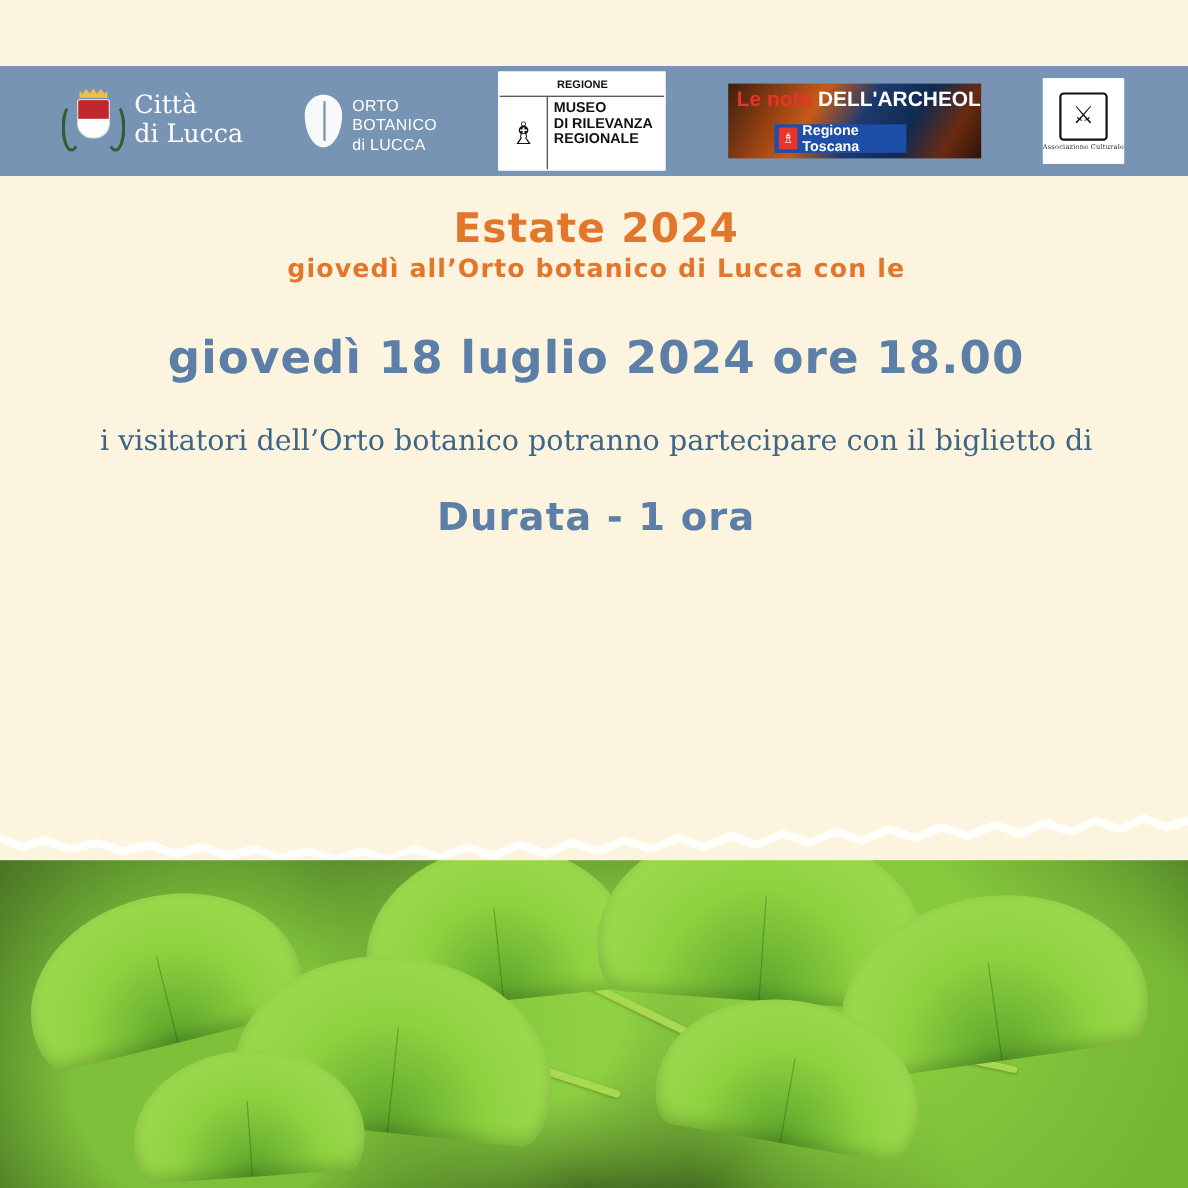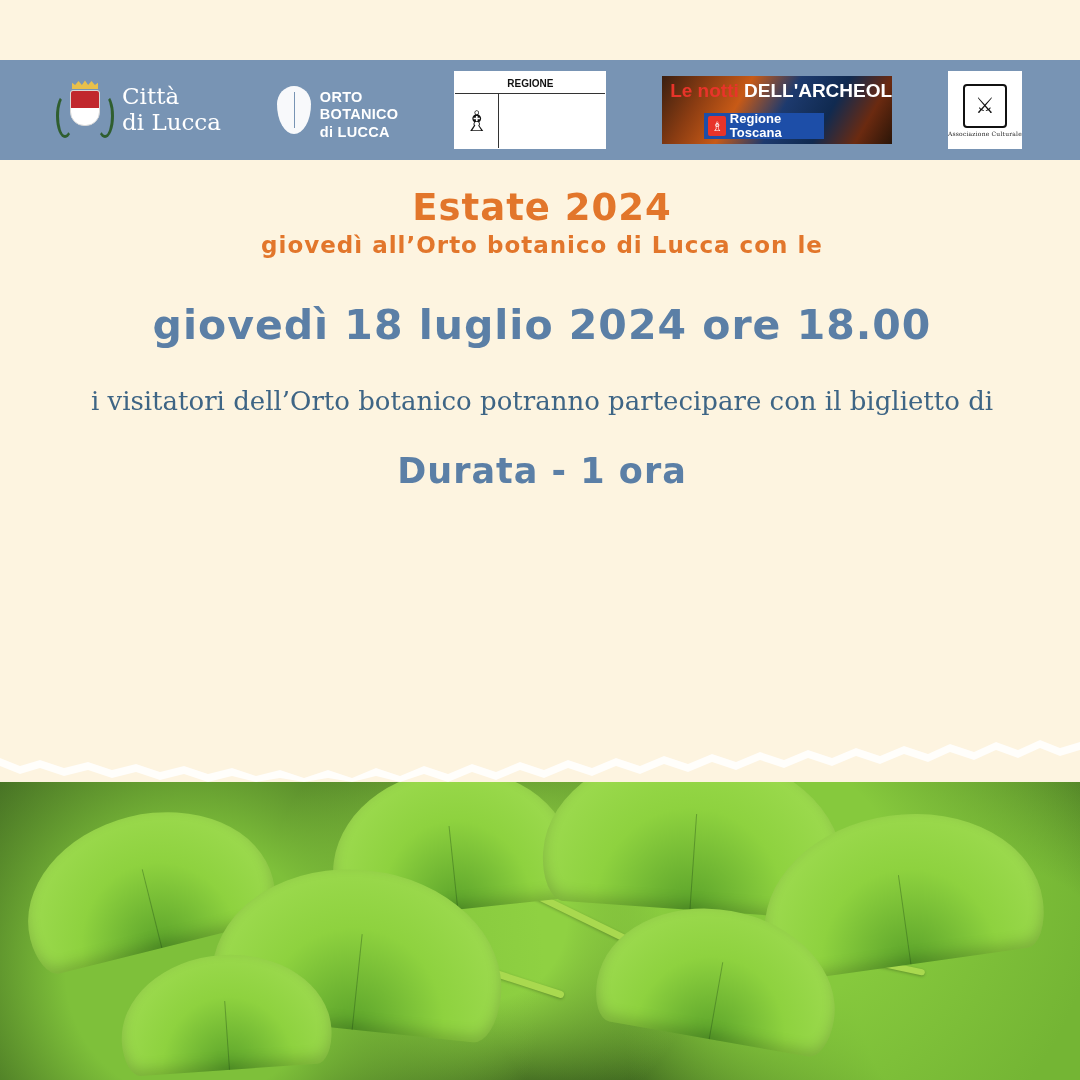--- a/index.html
+++ b/index.html
@@ -81,30 +81,30 @@
     position: relative;
     opacity: .95;
   }
   .orto-leaf::before {
     content: ""; position: absolute; left: 50%; top: 6px;
     width: 1.5px; height: 36px; background: #7894b4;
   }
   .orto-text {
     color: #ffffff;
     font-family: "Liberation Sans", sans-serif;
-    font-weight: bold;
+    font-weight: normal;
     font-size: 14.5px;
     line-height: 1.18;
     letter-spacing: .3px;
     margin-top: 10px;
   }
 
   
   .logo-museo {
-    width: 152px; height: 78px;
+    width: 152px; height: 90px;
     background: #ffffff;
     border: 1px solid #ffffff;
     display: flex; flex-direction: column;
     overflow: hidden;
   }
   .museo-top {
     height: 22px;
     border-bottom: 1px solid #333;
     display: flex; align-items: center; justify-content: center;
     font-family: "Liberation Sans", sans-serif;
@@ -321,20 +321,25 @@
         <div>di LUCCA</div>
       </div>
     </div>
 
     <div class="logo-museo">
       <div class="museo-top">
         <span>REGIONE</span>
       </div>
       <div class="museo-body">
         <div class="museo-horse">♗</div>
+        <div class="museo-lines">
+          <div>MUSEO</div>
+          <div>DI RILEVANZA</div>
+          <div>REGIONALE</div>
+        </div>
       </div>
     </div>
 
     <div class="logo-notti">
       <div class="notti-title">
         <span class="notti-le">Le notti</span>
         <span class="notti-rest">DELL'ARCHEOLOGIA</span>
       </div>
       <div class="notti-badge">
         <div class="pegaso">♗</div>

